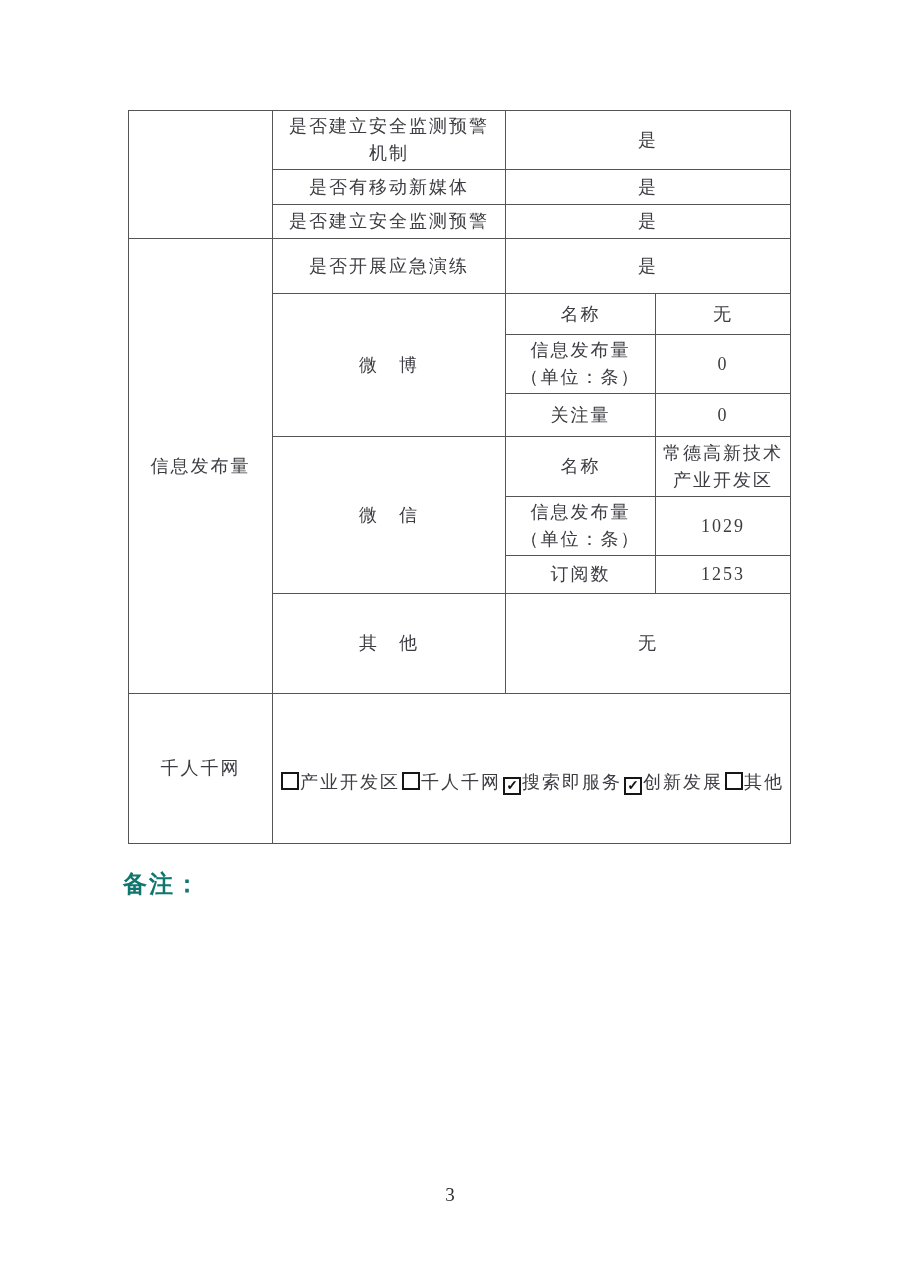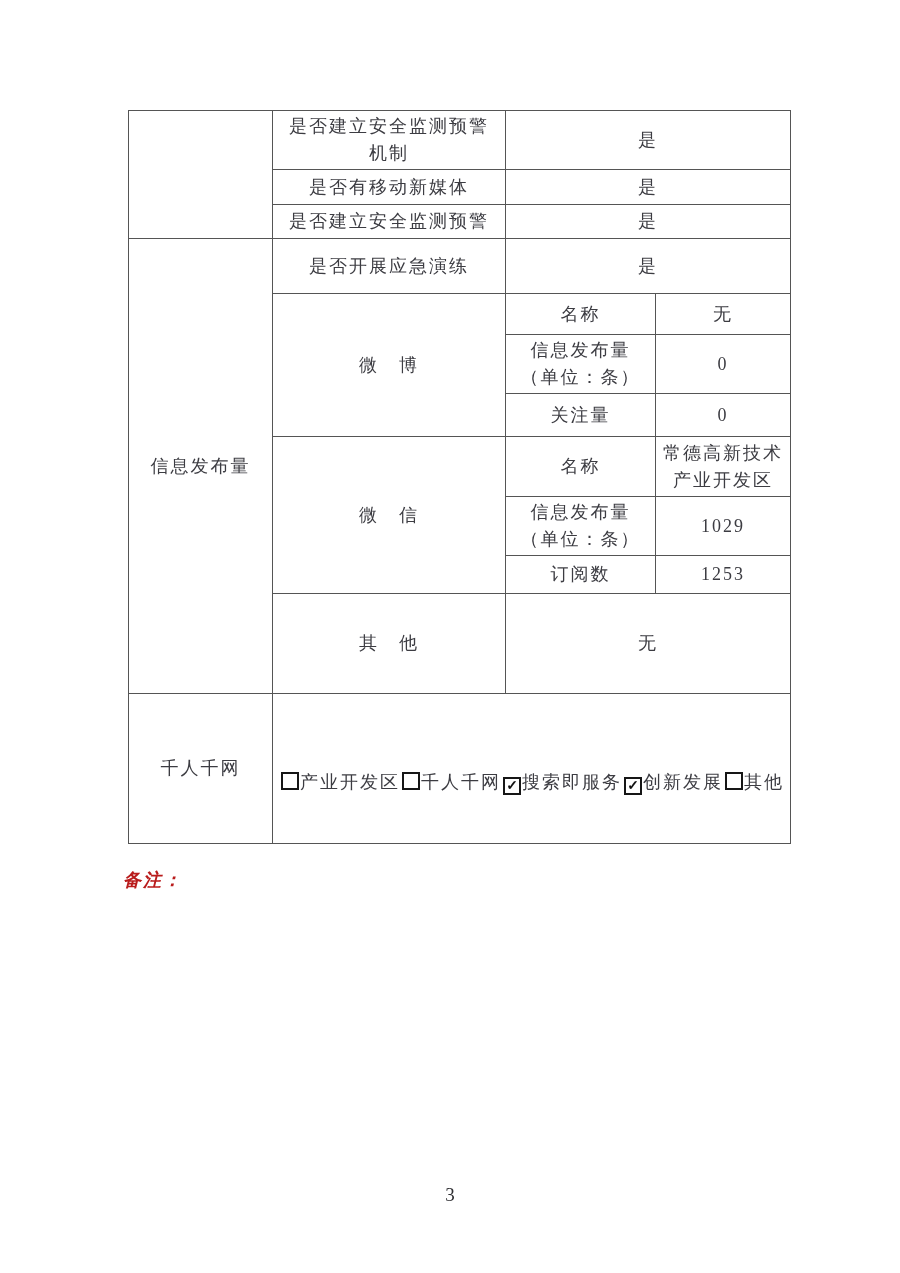--- a/index.html
+++ b/index.html
@@ -52,25 +52,24 @@
     font-size: 14px;
     font-weight: bold;
     letter-spacing: 0;
     text-align: center;
     color: #111;
   }
   .notes {
     position: absolute;
     left: 123px;
     top: 868px;
-    font-size: 18px;
+    font-size: 24px;
     font-weight: bold;
-    color: #b91c1c;
+    color: #0f766e;
     letter-spacing: 2px;
-    font-style: italic;
   }
   .page-number {
     position: absolute;
     left: 0;
     top: 1184px;
     width: 900px;
     text-align: center;
     font-size: 19px;
     color: #2f2f33;
   }

